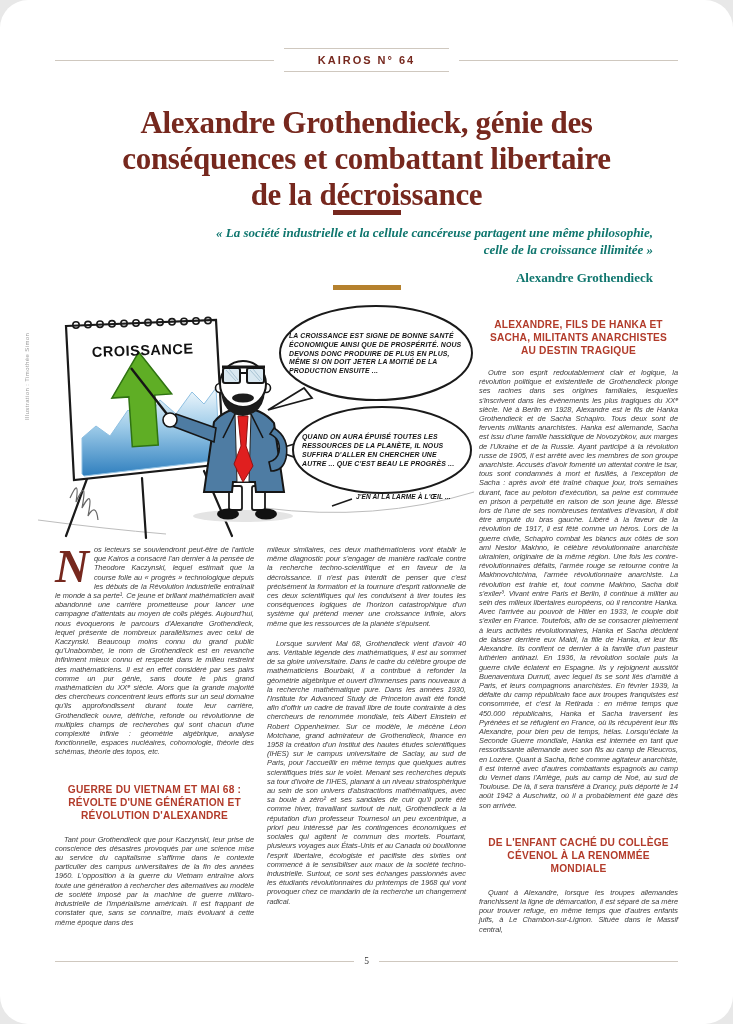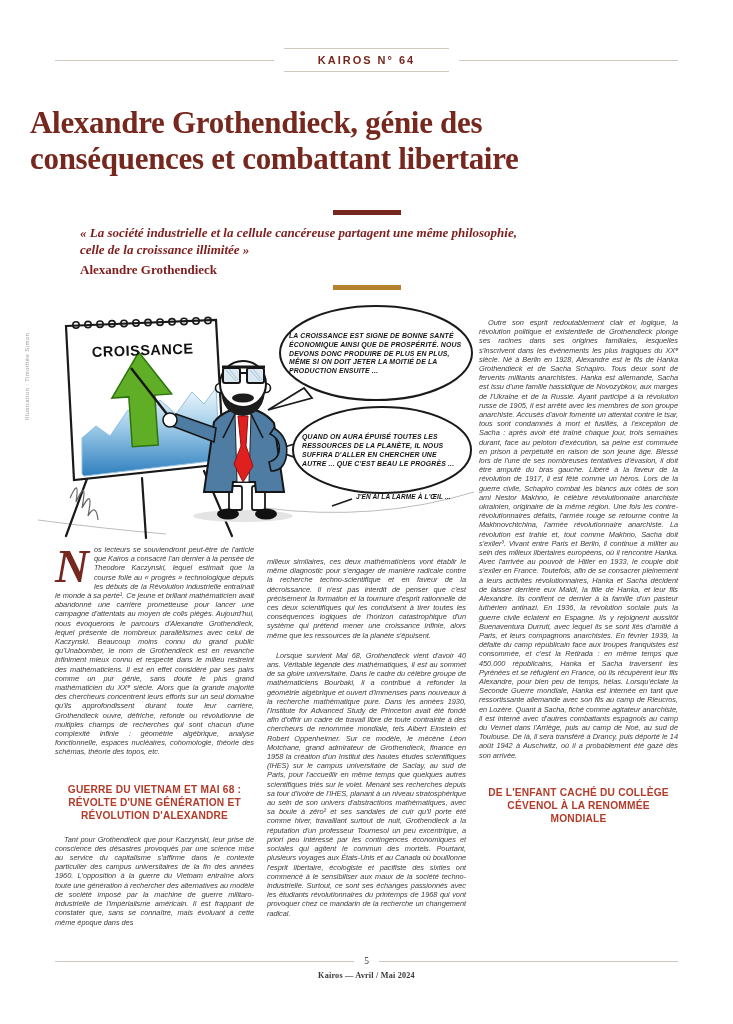--- a/index.html
+++ b/index.html
@@ -1,52 +1,52 @@
 <!DOCTYPE html>
 <html><head>
 <meta charset="utf-8">
 <style>
   html,body{margin:0;padding:0;background:#e8e8e8;}
   .page{position:relative;width:733px;height:1024px;margin:0 auto;background:#ffffff;overflow:hidden;
-        font-family:"Liberation Sans","DejaVu Sans",sans-serif;color:#3d3d3d;}
+        font-family:"Liberation Sans","DejaVu Sans",sans-serif;color:#3d3d3d;border-radius:28px;}
 
   
   .masthead{position:absolute;top:48px;left:55px;right:55px;display:flex;align-items:center;gap:10px;}
   .hline{flex:1;border-top:1px solid #cfc8bf;}
   .issue-box{border-top:1px solid #cfc8bf;border-bottom:1px solid #cfc8bf;padding:5px 34px;
              font-size:11px;font-weight:bold;letter-spacing:2px;color:#76281e;white-space:nowrap;}
 
   
-  .title{position:absolute;top:84px;left:30px;right:30px;
+  .title{position:absolute;top:84px;left:30px;right:30px;text-align:center;
          font-family:"Liberation Serif","DejaVu Serif",serif;font-weight:bold;
          font-size:31px;line-height:36px;color:#76281e;letter-spacing:-0.3px;}
   .title span{display:block;}
   .bar{position:absolute;left:50%;transform:translateX(-50%);width:68px;height:5px;}
   .bar-maroon{top:210px;background:#76281e;}
   .bar-gold{top:285px;background:#b5812e;}
-  .quote{position:absolute;top:224px;left:80px;right:80px;text-align:left;
+  .quote{position:absolute;top:224px;left:80px;right:80px;text-align:right;
          font-family:"Liberation Serif","DejaVu Serif",serif;font-style:italic;
-         font-size:13px;line-height:17px;color:#7f1d1d;font-weight:bold;}
-  .quote .attribution{font-style:normal;margin-top:3px;}
+         font-size:13px;line-height:17px;color:#0f766e;font-weight:bold;}
+  .quote .attribution{font-style:normal;margin-top:11px;}
 
   
   .cartoon{position:absolute;left:36px;top:296px;width:440px;height:246px;}
   .credit{position:absolute;left:24px;top:300px;height:120px;writing-mode:vertical-rl;
           transform:rotate(180deg);font-size:6px;color:#9a9a9a;letter-spacing:0.4px;}
   .bubble-text{position:absolute;font-style:italic;font-weight:bold;font-size:6.9px;line-height:1.3;
                color:#141414;letter-spacing:0.15px;}
   .b1{left:253px;top:15px;width:176px;height:86px;display:flex;align-items:center;}
   .b2{left:266px;top:118px;width:160px;height:74px;display:flex;align-items:center;}
   .aside-remark{left:320px;top:197px;width:100px;font-size:6.5px;}
 
   
   .col{position:absolute;width:199px;font-size:7.4px;line-height:9.2px;text-align:justify;
        letter-spacing:-0.05px;color:#3d3d3d;}
   .col1{left:55px;top:545px;}
-  .col2{left:267px;top:557px;}
+  .col2{left:267px;top:545px;}
   .col3{left:479px;top:318px;}
   .col p{margin:0;font-style:italic;}
   .col p.follow{text-indent:9px;margin-top:11px;}
   .colhead{color:#b23b2a;font-weight:bold;text-align:center;font-size:10.2px;line-height:13px;
            letter-spacing:0.2px;margin:26px 4px 13px;}
   .col3 .colhead.first{margin-top:0;margin-bottom:11px;}
   .dropcap{float:left;font-family:"Liberation Serif","DejaVu Serif",serif;font-weight:bold;
            font-size:47px;line-height:38px;color:#76281e;margin:2px 5px 0 0;}
 
   
@@ -63,20 +63,21 @@
 
   <div class="masthead">
     <div class="hline"></div>
     <div class="issue-box">KAIROS N° 64</div>
     <div class="hline"></div>
   </div>
 
   <h1 class="title">
     <span>Alexandre Grothendieck, génie des</span>
     <span>conséquences et combattant libertaire</span>
+    <span>de la décroissance</span>
   </h1>
   <div class="bar bar-maroon"></div>
 
   <div class="quote">
     <div>« La société industrielle et la cellule cancéreuse partagent une même philosophie,</div>
     <div>celle de la croissance illimitée »</div>
     <div class="attribution">Alexandre Grothendieck</div>
   </div>
   <div class="bar bar-gold"></div>
 
@@ -190,24 +191,25 @@
     <h2 class="colhead">GUERRE DU VIETNAM ET MAI 68 : RÉVOLTE D'UNE GÉNÉRATION ET RÉVOLUTION D'ALEXANDRE</h2>
     <p class="follow">Tant pour Grothendieck que pour Kaczynski, leur prise de conscience des désastres provoqués par une science mise au service du capitalisme s'affirme dans le contexte particulier des campus universitaires de la fin des années 1960. L'opposition à la guerre du Vietnam entraîne alors toute une génération à rechercher des alternatives au modèle de société imposé par la machine de guerre militaro-industrielle de l'impérialisme américain. Il est frappant de constater que, sans se connaître, mais évoluant à cette même époque dans des</p>
   </div>
 
   <div class="col col2">
     <p>milieux similaires, ces deux mathématiciens vont établir le même diagnostic pour s'engager de manière radicale contre la recherche techno-scientifique et en faveur de la décroissance. Il n'est pas interdit de penser que c'est précisément la formation et la tournure d'esprit rationnelle de ces deux scientifiques qui les conduisent à tirer toutes les conséquences logiques de l'horizon catastrophique d'un système qui prétend mener une croissance infinie, alors même que les ressources de la planète s'épuisent.</p>
     <p class="follow">Lorsque survient Mai 68, Grothendieck vient d'avoir 40 ans. Véritable légende des mathématiques, il est au sommet de sa gloire universitaire. Dans le cadre du célèbre groupe de mathématiciens Bourbaki, il a contribué à refonder la géométrie algébrique et ouvert d'immenses pans nouveaux à la recherche mathématique pure. Dans les années 1930, l'Institute for Advanced Study de Princeton avait été fondé afin d'offrir un cadre de travail libre de toute contrainte à des chercheurs de renommée mondiale, tels Albert Einstein et Robert Oppenheimer. Sur ce modèle, le mécène Léon Motchane, grand admirateur de Grothendieck, finance en 1958 la création d'un Institut des hautes études scientifiques (IHES) sur le campus universitaire de Saclay, au sud de Paris, pour l'accueillir en même temps que quelques autres scientifiques triés sur le volet. Menant ses recherches depuis sa tour d'ivoire de l'IHES, planant à un niveau stratosphérique au sein de son univers d'abstractions mathématiques, avec sa boule à zéro² et ses sandales de cuir qu'il porte été comme hiver, travaillant surtout de nuit, Grothendieck a la réputation d'un professeur Tournesol un peu excentrique, a priori peu intéressé par les contingences économiques et sociales qui agitent le commun des mortels. Pourtant, plusieurs voyages aux États-Unis et au Canada où bouillonne l'esprit libertaire, écologiste et pacifiste des sixties ont commencé à le sensibiliser aux maux de la société techno-industrielle. Surtout, ce sont ses échanges passionnés avec les étudiants révolutionnaires du printemps de 1968 qui vont provoquer chez ce mandarin de la recherche un changement radical.</p>
   </div>
 
   <div class="col col3">
+    <h2 class="colhead first">ALEXANDRE, FILS DE HANKA ET SACHA, MILITANTS ANARCHISTES AU DESTIN TRAGIQUE</h2>
     <p class="follow" style="margin-top:0">Outre son esprit redoutablement clair et logique, la révolution politique et existentielle de Grothendieck plonge ses racines dans ses origines familiales, lesquelles s'inscrivent dans les événements les plus tragiques du XXᵉ siècle. Né à Berlin en 1928, Alexandre est le fils de Hanka Grothendieck et de Sacha Schapiro. Tous deux sont de fervents militants anarchistes. Hanka est allemande, Sacha est issu d'une famille hassidique de Novozybkov, aux marges de l'Ukraine et de la Russie. Ayant participé à la révolution russe de 1905, il est arrêté avec les membres de son groupe anarchiste. Accusés d'avoir fomenté un attentat contre le tsar, tous sont condamnés à mort et fusillés, à l'exception de Sacha : après avoir été traîné chaque jour, trois semaines durant, face au peloton d'exécution, sa peine est commuée en prison à perpétuité en raison de son jeune âge. Blessé lors de l'une de ses nombreuses tentatives d'évasion, il doit être amputé du bras gauche. Libéré à la faveur de la révolution de 1917, il est fêté comme un héros. Lors de la guerre civile, Schapiro combat les blancs aux côtés de son ami Nestor Makhno, le célèbre révolutionnaire anarchiste ukrainien, originaire de la même région. Une fois les contre-révolutionnaires défaits, l'armée rouge se retourne contre la Makhnovchtchina, l'armée révolutionnaire anarchiste. La révolution est trahie et, tout comme Makhno, Sacha doit s'exiler³. Vivant entre Paris et Berlin, il continue à militer au sein des milieux libertaires européens, où il rencontre Hanka. Avec l'arrivée au pouvoir de Hitler en 1933, le couple doit s'exiler en France. Toutefois, afin de se consacrer pleinement à leurs activités révolutionnaires, Hanka et Sacha décident de laisser derrière eux Maidi, la fille de Hanka, et leur fils Alexandre. Ils confient ce dernier à la famille d'un pasteur luthérien antinazi. En 1936, la révolution sociale puis la guerre civile éclatent en Espagne. Ils y rejoignent aussitôt Buenaventura Durruti, avec lequel ils se sont liés d'amitié à Paris, et leurs compagnons anarchistes. En février 1939, la défaite du camp républicain face aux troupes franquistes est consommée, et c'est la Retirada : en même temps que 450.000 républicains, Hanka et Sacha traversent les Pyrénées et se réfugient en France, où ils récupèrent leur fils Alexandre, pour bien peu de temps, hélas. Lorsqu'éclate la Seconde Guerre mondiale, Hanka est internée en tant que ressortissante allemande avec son fils au camp de Rieucros, en Lozère. Quant à Sacha, fiché comme agitateur anarchiste, il est interné avec d'autres combattants espagnols au camp du Vernet dans l'Arriège, puis au camp de Noé, au sud de Toulouse. De là, il sera transféré à Drancy, puis déporté le 14 août 1942 à Auschwitz, où il a probablement été gazé dès son arrivée.</p>
     <h2 class="colhead">DE L'ENFANT CACHÉ DU COLLÈGE CÉVENOL À LA RENOMMÉE MONDIALE</h2>
+    <p class="follow">Quant à Alexandre, lorsque les troupes allemandes franchissent la ligne de démarcation, il est séparé de sa mère pour trouver refuge, en même temps que d'autres enfants juifs, à Le Chambon-sur-Lignon. Située dans le Massif central,</p>
   </div>
 
   <div class="pagenum-row">
     <div class="hline"></div>
     <span>5</span>
     <div class="hline"></div>
   </div>
-  <div class="issue-date">Kairos — Avril / Mai 2024</div>
 
 </div>
 
 </body></html>

